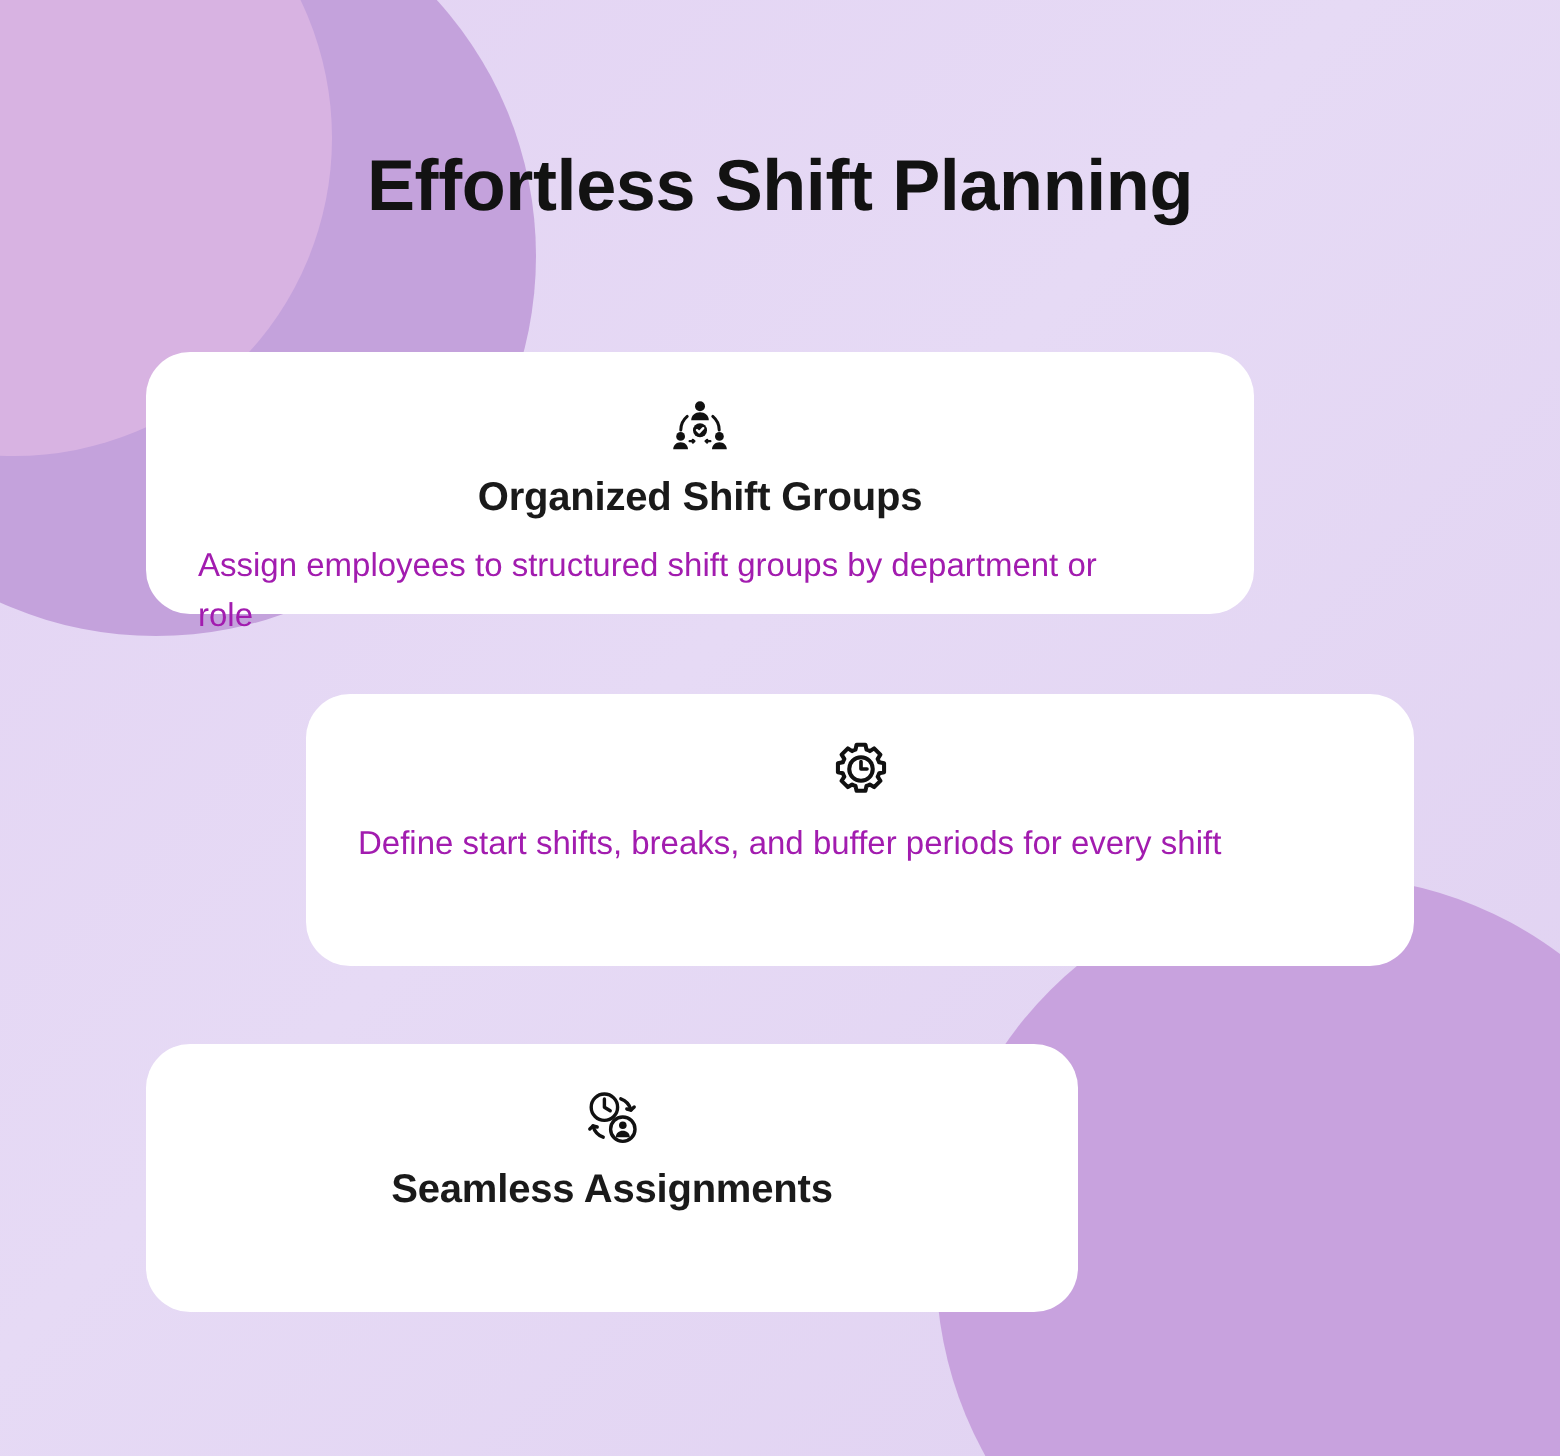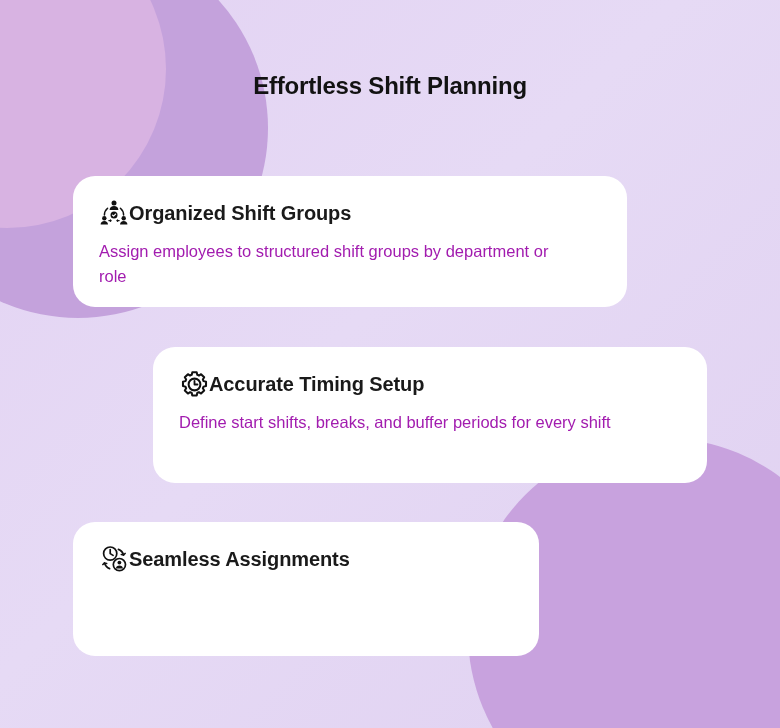--- a/index.html
+++ b/index.html
@@ -64,40 +64,42 @@
     width: 780px;
     height: 728px;
   }
 
   .page-title {
     position: absolute;
     top: 72px;
     left: 0;
     width: 780px;
     text-align: center;
-    font-size: 24px;
+    font-size: 36px;
     font-weight: 700;
     letter-spacing: -0.2px;
     color: #121212;
   }
 
   .card {
     position: absolute;
     background: #FFFFFF;
     border-radius: 22px;
     padding: 22px 26px 24px 26px;
   }
 
   .card-1 { left: 73px;  top: 176px; width: 554px; height: 131px; }
   .card-2 { left: 153px; top: 347px; width: 554px; height: 136px; }
   .card-3 { left: 73px;  top: 522px; width: 466px; height: 134px; }
 
   .card-head {
     display: flex;
     align-items: center;
+    gap: 10px;
+    flex-direction: column;
   }
 
   .card-icon {
     width: 30px;
     height: 30px;
     flex: 0 0 30px;
     display: flex;
     align-items: center;
     justify-content: center;
     color: #121212;
@@ -168,21 +170,20 @@
       <span class="card-icon">
         <svg width="27" height="27" viewBox="0 0 28 28" fill="none" xmlns="http://www.w3.org/2000/svg">
 
           <path d="M11.7 1.4h4.6l0.55 2.55c0.62 0.2 1.2 0.45 1.75 0.76l2.2-1.4 3.25 3.25-1.4 2.2c0.31 0.55 0.56 1.13 0.76 1.75l2.55 0.55v4.6l-2.55 0.55c-0.2 0.62-0.45 1.2-0.76 1.75l1.4 2.2-3.25 3.25-2.2-1.4c-0.55 0.31-1.13 0.56-1.75 0.76l-0.55 2.55h-4.6l-0.55-2.55c-0.62-0.2-1.2-0.45-1.75-0.76l-2.2 1.4-3.25-3.25 1.4-2.2c-0.31-0.55-0.56-1.13-0.76-1.75l-2.55-0.55v-4.6l2.55-0.55c0.2-0.62 0.45-1.2 0.76-1.75l-1.4-2.2 3.25-3.25 2.2 1.4c0.55-0.31 1.13-0.56 1.75-0.76z" stroke="#111" stroke-width="2.1" stroke-linejoin="round" fill="none"></path>
 
           <circle cx="14" cy="14" r="6.1" stroke="#111" stroke-width="2.1" fill="none"></circle>
 
           <path d="M14 10.2V14h3.1" stroke="#111" stroke-width="1.9" stroke-linecap="round" stroke-linejoin="round" fill="none"></path>
         </svg>
       </span>
-      <span class="card-title">Accurate Timing Setup</span>
     </div>
     <p class="card-desc">Define start shifts, breaks, and buffer periods for every shift</p>
   </div>
 
   <div class="card card-3">
     <div class="card-head">
       <span class="card-icon">
         <svg width="28" height="28" viewBox="0 0 28 28" fill="none" xmlns="http://www.w3.org/2000/svg">
 
           <circle cx="10.2" cy="8.6" r="6.6" stroke="#111" stroke-width="1.7" fill="none"></circle>

